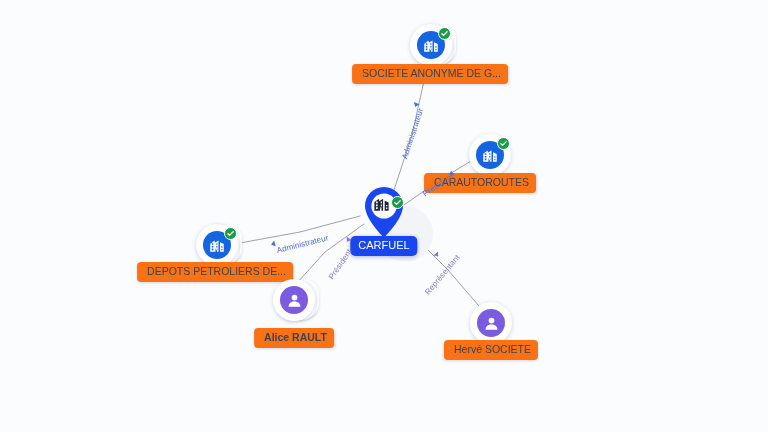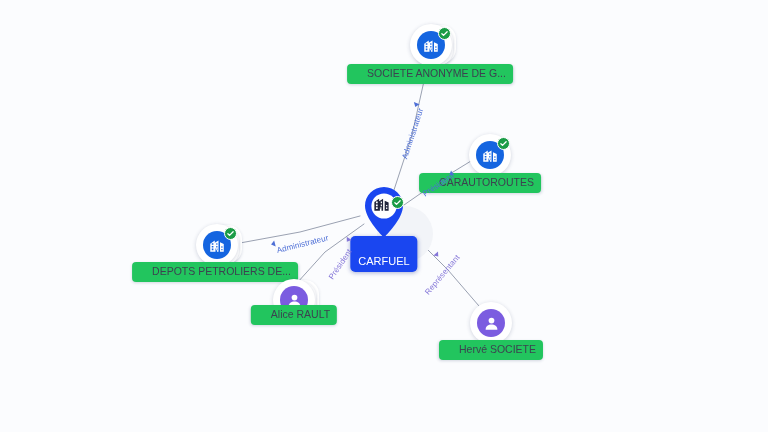--- a/index.html
+++ b/index.html
@@ -99,33 +99,33 @@
     justify-content: center;
     box-sizing: border-box;
   }
   .badge svg { display: block; }
 
   
   .node-label {
     position: absolute;
     transform: translateX(-50%);
     white-space: nowrap;
-    background: #22c55e;
+    background: #f97316;
     color: #3c4250;
     font-size: 10.5px;
     line-height: 1;
-    padding: 4px 7px 5px 20px;
+    padding: 4px 7px 5px 10px;
     border-radius: 4px;
     box-shadow: 0 1px 3px rgba(30,45,90,0.18);
   }
   .node-label.focus {
     background: #1a46f0;
     color: #ffffff;
     font-size: 11px;
-    padding: 20px 8px 5px 8px;
+    padding: 4px 8px 5px 8px;
     border-radius: 5px;
     box-shadow: 0 1px 4px rgba(20,40,140,0.35);
   }
 
   
   .edge-label {
     position: absolute;
     white-space: nowrap;
     font-size: 8px;
     line-height: 1;
@@ -232,21 +232,21 @@
         <div class="stack s2"></div>
         <div class="chip">
           <div class="disc person" style="background: rgb(123, 92, 224);">
             <svg viewBox="0 0 24 24" width="19" height="19">
               <circle cx="12" cy="8.3" r="3.6" fill="#ffffff"></circle>
               <path fill="#ffffff" d="M4.6 19.4c0-3.7 3.3-6 7.4-6s7.4 2.3 7.4 6v.4H4.6v-.4z"></path>
             </svg>
           </div>
         </div>
       </div>
-      <div class="node-label" style="left: 294px; top: 305px;">Alice RAULT</div>
+      <div class="node-label" style="left: 294px; top: 328px; font-weight: bold;">Alice RAULT</div>
       <div class="node" style="left: 491px; top: 323px;">
         <div class="chip">
           <div class="disc person" style="background: rgb(123, 92, 224);">
             <svg viewBox="0 0 24 24" width="19" height="19">
               <circle cx="12" cy="8.3" r="3.6" fill="#ffffff"></circle>
               <path fill="#ffffff" d="M4.6 19.4c0-3.7 3.3-6 7.4-6s7.4 2.3 7.4 6v.4H4.6v-.4z"></path>
             </svg>
           </div>
         </div>
       </div>

